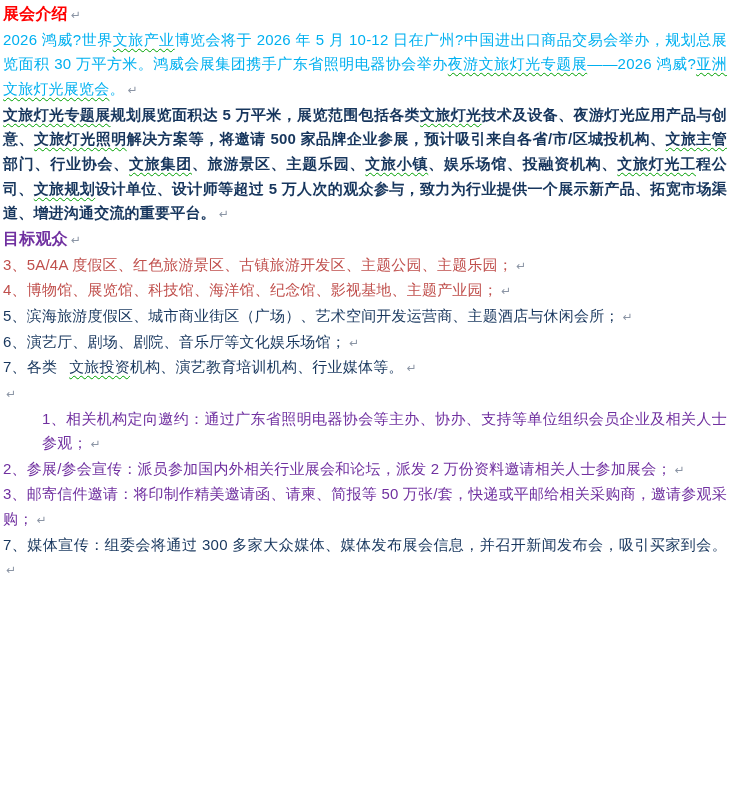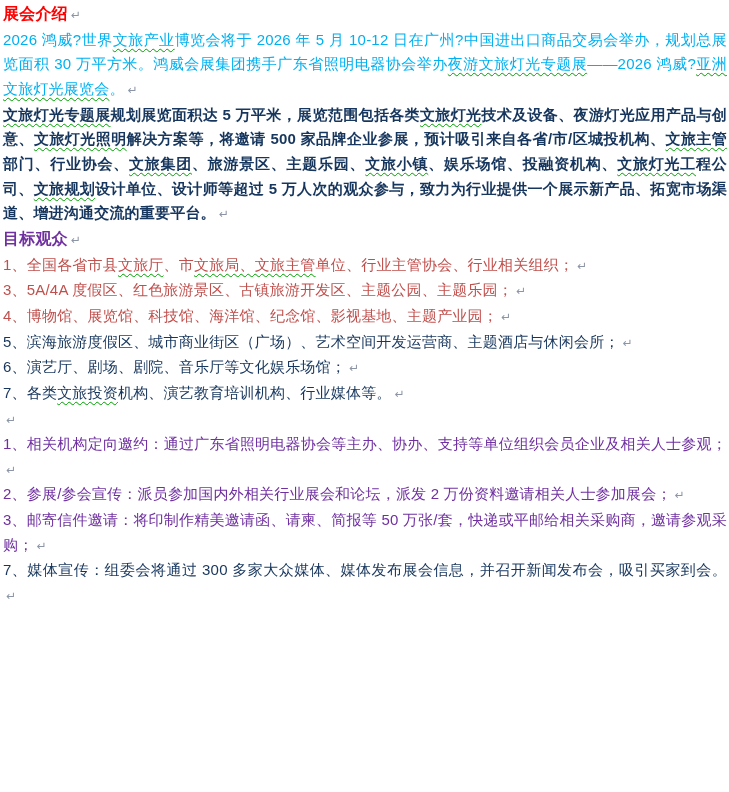--- a/index.html
+++ b/index.html
@@ -41,24 +41,23 @@
   }
 </style>
 </head>
 <body>
 
 <main class="doc">
     <p class="block heading bold" style="color: rgb(255, 0, 0);"><span>展会介绍</span><span class="pilcrow" style="color: rgb(139, 149, 165);">↵</span></p>
     <p class="block paragraph" style="color: rgb(0, 176, 240);"><span>2026 鸿威?世界</span><span class="wavy" style="text-decoration-color: rgb(0, 160, 0);">文旅产业</span><span>博览会将于 2026 年 5 月 10-12 日在广州?中国进出口商品交易会举办，规划总展览面积 30 万平方米。鸿威会展集团携手广东省照明电器协会举办</span><span class="wavy" style="text-decoration-color: rgb(0, 160, 0);">夜游文旅灯光专题展</span><span>——2026 鸿威?</span><span class="wavy" style="text-decoration-color: rgb(0, 160, 0);">亚洲文旅灯光展览会</span><span>。</span><span class="pilcrow" style="color: rgb(139, 149, 165);">↵</span></p>
     <p class="block paragraph bold" style="color: rgb(23, 54, 93);"><span class="wavy" style="text-decoration-color: rgb(0, 160, 0);">文旅灯光专题展</span><span>规划展览面积达 5 万平米，展览范围包括各类</span><span class="wavy" style="text-decoration-color: rgb(0, 160, 0);">文旅灯光</span><span>技术及设备、夜游灯光应用产品与创意、</span><span class="wavy" style="text-decoration-color: rgb(0, 160, 0);">文旅灯光照明</span><span>解决方案等，将邀请 500 家品牌企业参展，预计吸引来自各省/市/区城投机构、</span><span class="wavy" style="text-decoration-color: rgb(0, 160, 0);">文旅主管</span><span>部门、行业协会、</span><span class="wavy" style="text-decoration-color: rgb(0, 160, 0);">文旅集团</span><span>、旅游景区、主题乐园、</span><span class="wavy" style="text-decoration-color: rgb(0, 160, 0);">文旅小镇</span><span>、娱乐场馆、投融资机构、</span><span class="wavy" style="text-decoration-color: rgb(0, 160, 0);">文旅灯光工</span><span>程公司、</span><span class="wavy" style="text-decoration-color: rgb(0, 160, 0);">文旅规划</span><span>设计单位、设计师等超过 5 万人次的观众参与，致力为行业提供一个展示新产品、拓宽市场渠道、增进沟通交流的重要平台。</span><span class="pilcrow" style="color: rgb(139, 149, 165);">↵</span></p>
     <p class="block heading bold" style="color: rgb(112, 48, 160);"><span>目标观众</span><span class="pilcrow" style="color: rgb(139, 149, 165);">↵</span></p>
-    <p class="block paragraph" style="color: rgb(192, 80, 77);"><span>1、全国各省市县</span><span class="wavy" style="text-decoration-color: rgb(0, 160, 0);">文旅厅</span><span>、市</span><span class="wavy" style="text-decoration-color: rgb(0, 160, 0);">文旅局、文旅主管</span><span>单位、行业主管协会、行业相关组织；</span><span class="pilcrow" style="color: rgb(139, 149, 165);">↵</span></p>
     <p class="block paragraph" style="color: rgb(192, 80, 77);"><span>3、5A/4A 度假区、红色旅游景区、古镇旅游开发区、主题公园、主题乐园；</span><span class="pilcrow" style="color: rgb(139, 149, 165);">↵</span></p>
     <p class="block paragraph" style="color: rgb(192, 80, 77);"><span>4、博物馆、展览馆、科技馆、海洋馆、纪念馆、影视基地、主题产业园；</span><span class="pilcrow" style="color: rgb(139, 149, 165);">↵</span></p>
     <p class="block paragraph" style="color: rgb(23, 54, 93);"><span>5、滨海旅游度假区、城市商业街区（广场）、艺术空间开发运营商、主题酒店与休闲会所；</span><span class="pilcrow" style="color: rgb(139, 149, 165);">↵</span></p>
     <p class="block paragraph" style="color: rgb(23, 54, 93);"><span>6、演艺厅、剧场、剧院、音乐厅等文化娱乐场馆；</span><span class="pilcrow" style="color: rgb(139, 149, 165);">↵</span></p>
-    <p class="block paragraph" style="color: rgb(23, 54, 93);"><span>7、各类</span><span class="wavy" style="text-decoration-color: rgb(0, 160, 0);">文旅投资</span><span>机构、演艺教育培训机构、行业媒体等。</span><span class="pilcrow" style="color: rgb(139, 149, 165);">↵</span></p>
+    <p class="block paragraph" style="color: rgb(23, 54, 93);"><span>7、各类</span><span class="wavy" style="text-decoration-color: rgb(0, 160, 0); margin-left: 12px;">文旅投资</span><span>机构、演艺教育培训机构、行业媒体等。</span><span class="pilcrow" style="color: rgb(139, 149, 165);">↵</span></p>
     <p class="block empty" style="color: rgb(139, 149, 165);"><span class="pilcrow" style="color: rgb(139, 149, 165);">↵</span></p>
-    <p class="block paragraph" style="color: rgb(112, 48, 160);"><span>1、相关机构定向邀约：通过广东省照明电器协会等主办、协办、支持等单位组织会员企业及相关人士参观；</span><span class="pilcrow" style="color: rgb(139, 149, 165);">↵</span></p>
+    <p class="block paragraph" style="color: rgb(112, 48, 160); margin-left: 39px;"><span>1、相关机构定向邀约：通过广东省照明电器协会等主办、协办、支持等单位组织会员企业及相关人士参观；</span><span class="pilcrow" style="color: rgb(139, 149, 165);">↵</span></p>
     <p class="block paragraph" style="color: rgb(112, 48, 160);"><span>2、参展/参会宣传：派员参加国内外相关行业展会和论坛，派发 2 万份资料邀请相关人士参加展会；</span><span class="pilcrow" style="color: rgb(139, 149, 165);">↵</span></p>
     <p class="block paragraph" style="color: rgb(112, 48, 160);"><span>3、邮寄信件邀请：将印制作精美邀请函、请柬、简报等 50 万张/套，快递或平邮给相关采购商，邀请参观采购；</span><span class="pilcrow" style="color: rgb(139, 149, 165);">↵</span></p>
     <p class="block paragraph" style="color: rgb(23, 54, 93);"><span>7、媒体宣传：组委会将通过 300 多家大众媒体、媒体发布展会信息，并召开新闻发布会，吸引买家到会。</span><span class="pilcrow" style="color: rgb(139, 149, 165);">↵</span></p>
   </main>
 
 </body></html>

